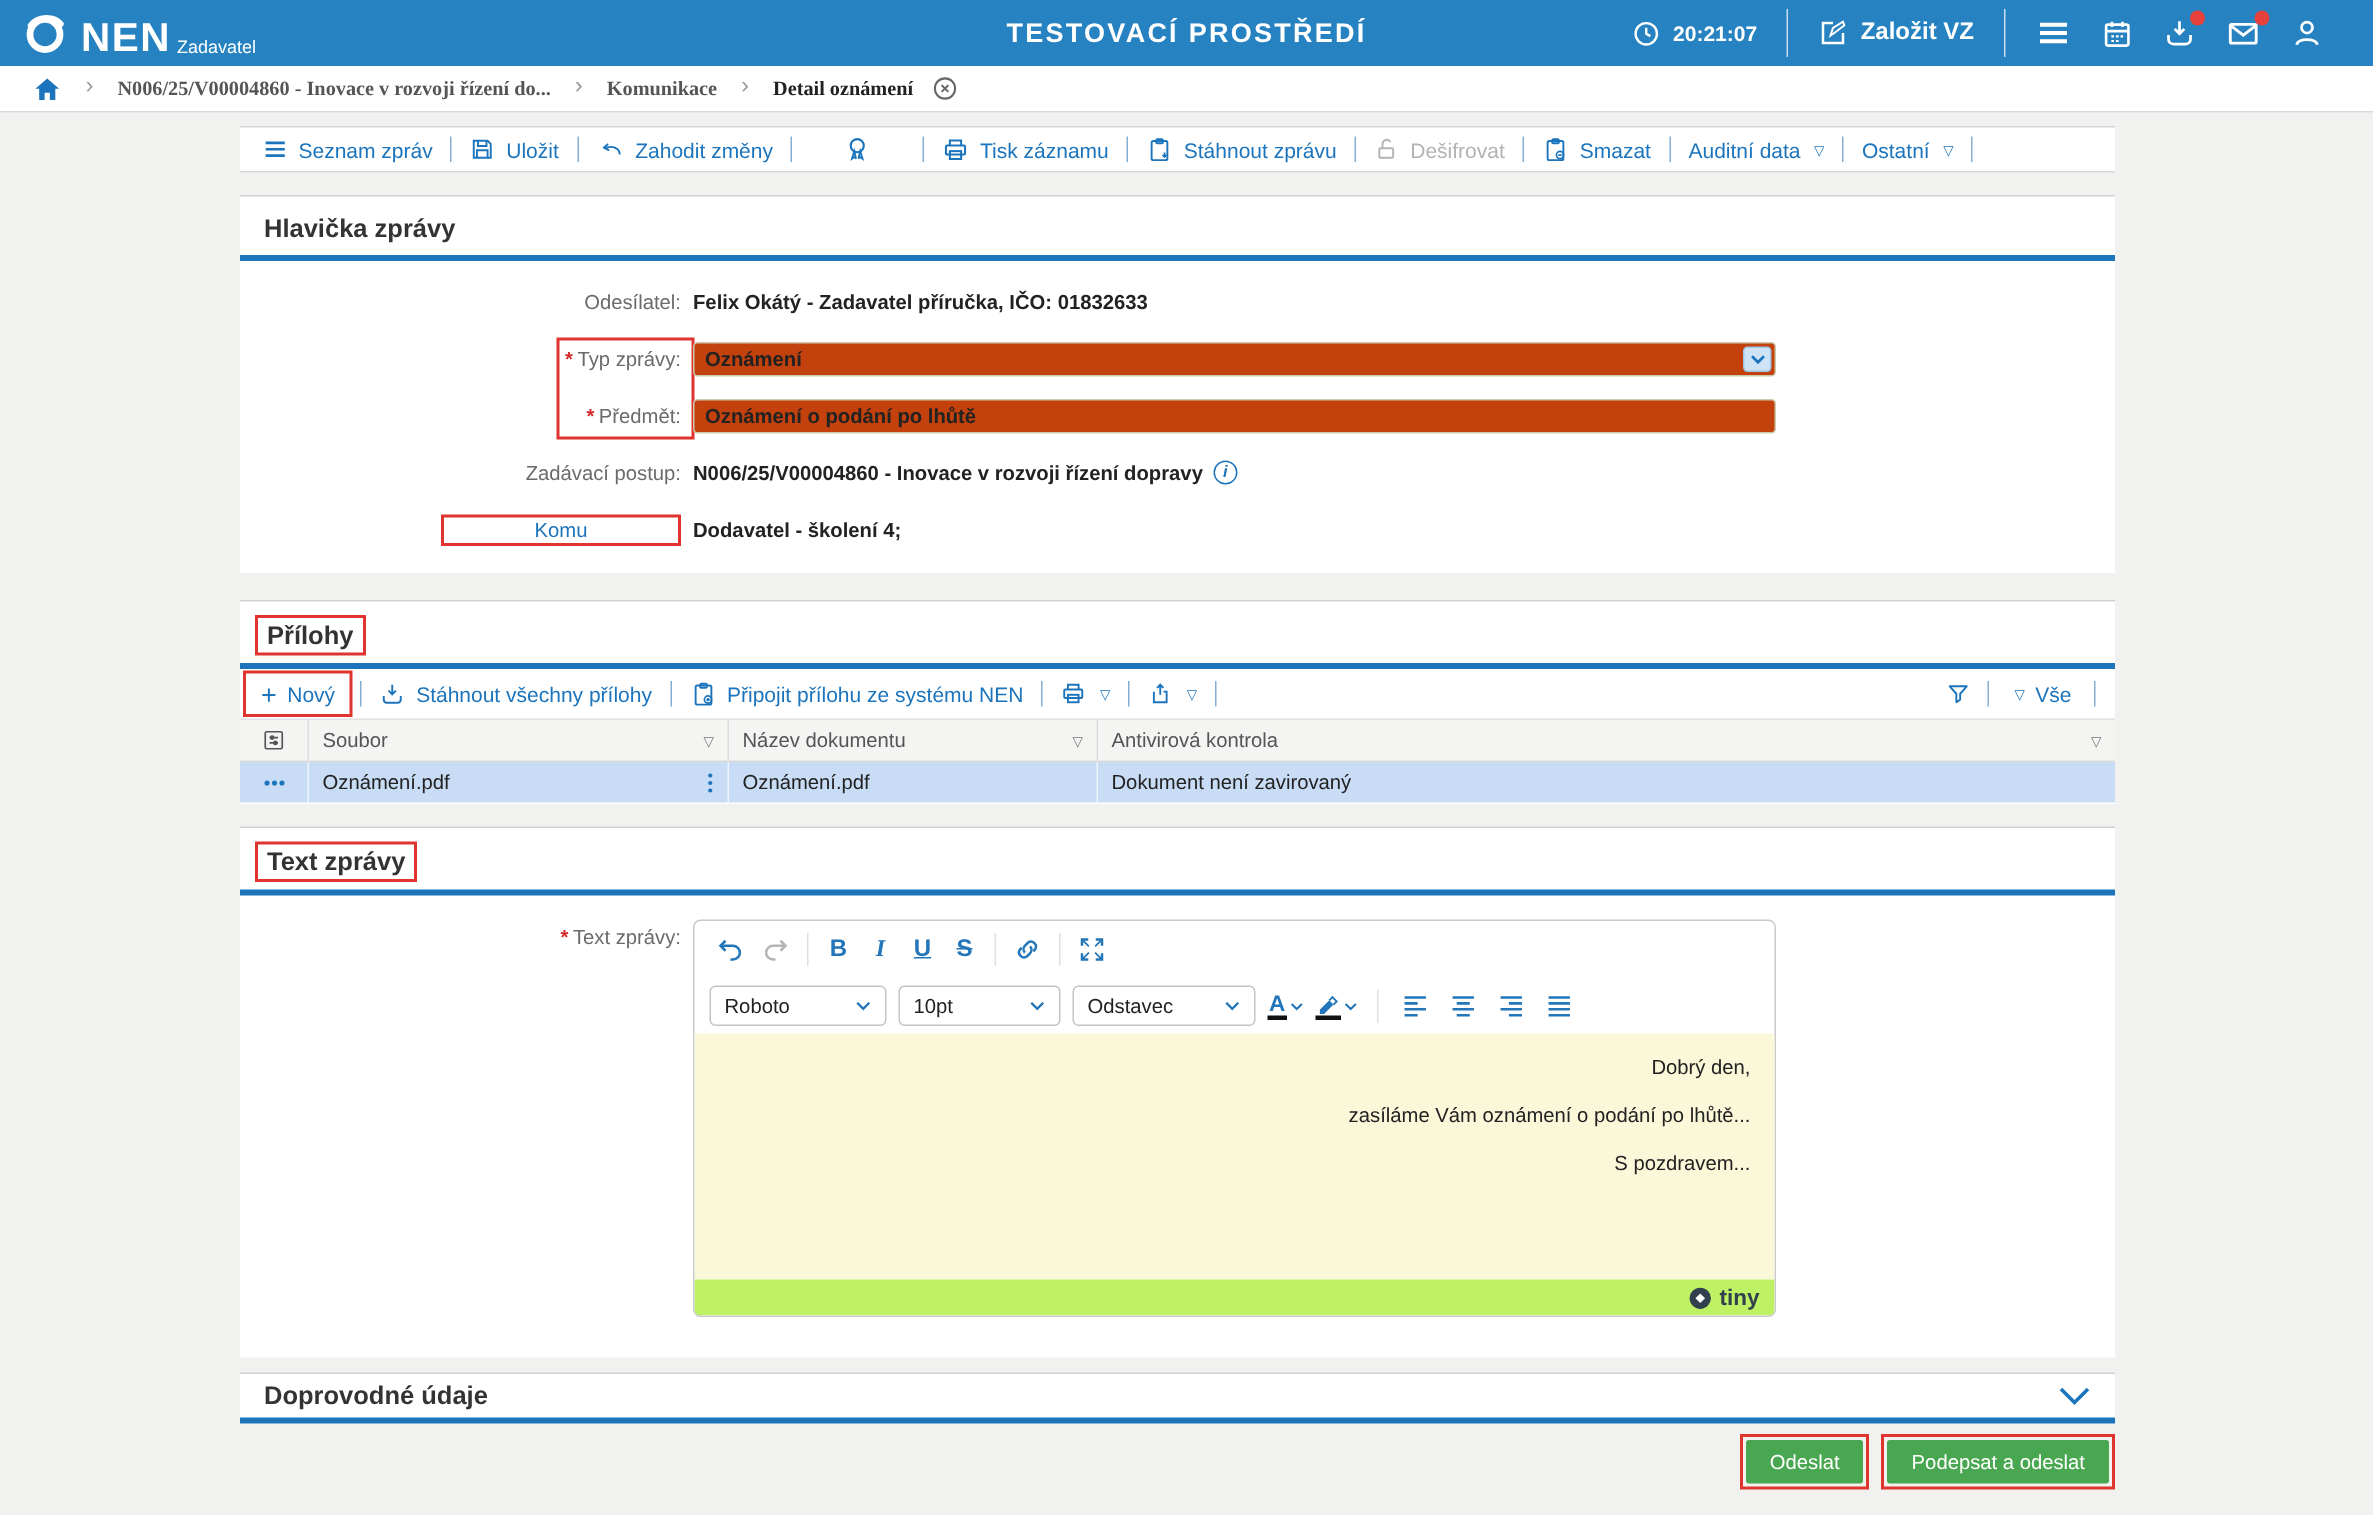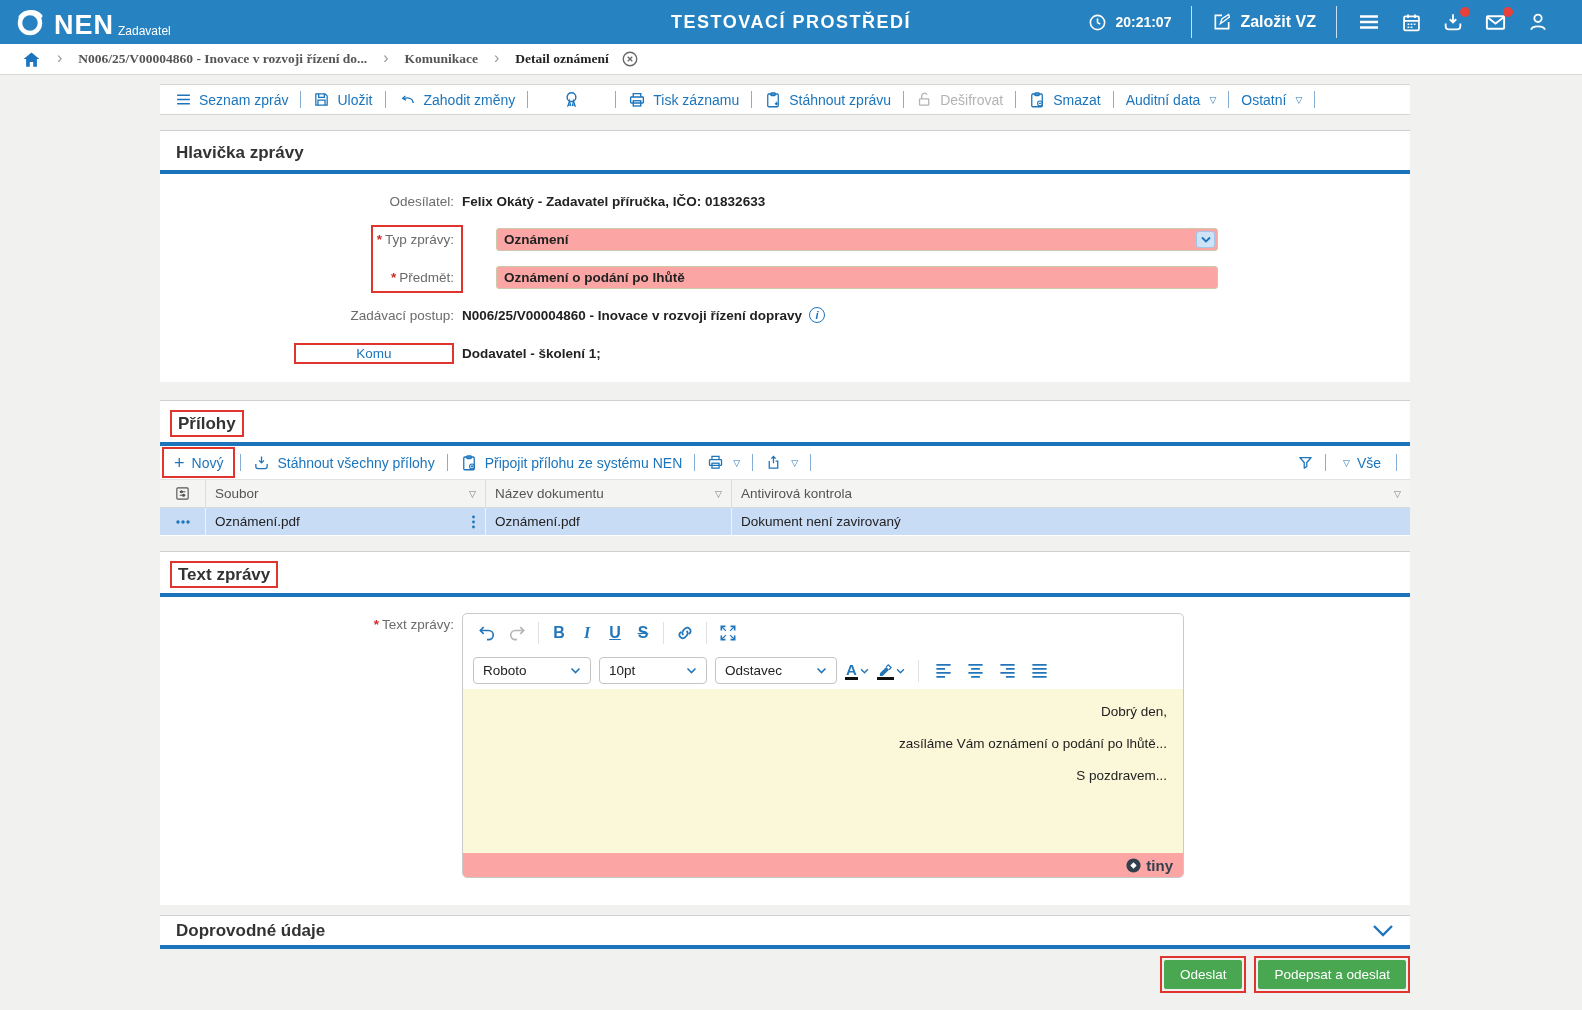--- a/index.html
+++ b/index.html
@@ -46,22 +46,22 @@
   .blue-bar { height:4px; background:#1c75bc; }
   .title-redwrap { display:inline-block; border:2px solid #e0342f; padding:1px 6px; margin:-2px 0 -2px -6px; }
 
   
   #panel-hlavicka { top:130px; height:252px; }
   .fields { padding-top:15px; }
   .frow { display:flex; align-items:center; height:24px; margin-bottom:14px; font-size:13.5px; }
   .flabel { width:294px; flex:none; text-align:right; color:#6b6b6b; display:flex; justify-content:flex-end; align-items:center; }
   .req { color:#d22a2a; margin-right:3px; font-weight:bold; }
   .fvalue { margin-left:8px; font-weight:bold; color:#222; display:flex; align-items:center; gap:7px; }
-  .yfield { width:722px; height:23px; background:#fca5a5; border:1px solid #cdc9ab; border-radius:3px;
-    display:flex; align-items:center; padding-left:7px; font-weight:bold; font-size:13.5px; color:#222; position:relative;margin-left:34px; }
+  .yfield { width:722px; height:23px; background:#c2410c; border:1px solid #cdc9ab; border-radius:3px;
+    display:flex; align-items:center; padding-left:7px; font-weight:bold; font-size:13.5px; color:#222; position:relative; }
   .ysel-btn { position:absolute; right:2px; top:2px; width:19px; height:17px; background:#cfe3f7;
     border:1px solid #9ec7ea; border-radius:3px; display:flex; align-items:center; justify-content:center; cursor:pointer; }
   .red-labels { position:absolute; left:211px; top:94px; width:92px; height:68px; border:2px solid #e0342f; pointer-events:none; }
   .komu-box { margin-left:auto; width:160px; height:21px; border:2px solid #e0342f; color:#1c75bc;
     display:flex; align-items:center; justify-content:center; font-size:13.5px; cursor:pointer; }
   .info-circ { width:16px; height:16px; border:1.5px solid #1c75bc; border-radius:50%; color:#1c75bc;
     font-size:11px; font-weight:bold; font-style:italic; display:flex; align-items:center; justify-content:center; cursor:pointer; }
 
   
   #panel-prilohy { top:400px; height:136px; }
@@ -92,21 +92,21 @@
   .eico.off { color:#b5b5b5; }
   .echar { font-size:16px; font-weight:bold; width:26px; text-align:center; color:#2276b9; cursor:pointer; }
   .esep { width:1px; height:22px; background:#e0e0e0; margin:0 5px; }
   .esel { border:1px solid #c4c4c4; border-radius:4px; height:27px; display:flex; align-items:center;
     padding:0 9px; font-size:13.5px; color:#222; cursor:pointer; }
   .esel .chev { margin-left:auto; color:#2276b9; }
   .colorbtn { display:flex; align-items:center; gap:2px; cursor:pointer; }
   .colorA { color:#2276b9; font-weight:bold; font-size:15px; border-bottom:3px solid #111; line-height:15px; padding:0 1px; }
   .econtent { flex:1; background:#fbf7d9; padding:15px 16px; font-size:13.5px; color:#222;text-align:right; }
   .econtent p { margin:0 0 17px; }
-  .efoot { height:24px; background:#fca5a5; display:flex; align-items:center; justify-content:flex-end;
+  .efoot { height:24px; background:#bef264; display:flex; align-items:center; justify-content:flex-end;
     gap:4px; padding-right:10px; }
   .tiny-label { font-weight:bold; font-size:15px; color:#32404e; }
 
   
   #panel-doprovodne { top:915px; }
   .dop-row { display:flex; align-items:center; justify-content:space-between; padding:5px 16px 4px; }
   .dop-title { font-size:17px; font-weight:bold; color:#333; }
   .btnrow { position:absolute; top:956px; left:160px; width:1250px; display:flex; justify-content:flex-end; gap:8px; }
   .rbtn-wrap { border:2px solid #e0342f; padding:2px; }
   .gbtn { height:29px; border:none; background:#4aa751; color:#fff; font-size:13.5px;
@@ -346,21 +346,21 @@
         <span>N006/25/V00004860 - Inovace v rozvoji řízení dopravy</span>
         <span class="info-circ">i</span>
       </div>
     </div>
 
     <div class="frow">
       <div class="flabel">
         <span class="komu-box">Komu</span>
       </div>
       <div class="fvalue">
-          <span>Dodavatel - školení 1;</span>
+          <span>Dodavatel - školení 4;</span>
         </div>
     </div>
   </div>
 </div>
 
 <div class="panel" id="panel-prilohy">
   <div class="panel-title">
     <span class="title-redwrap">Přílohy</span>
   </div>
   <div class="blue-bar"></div>

